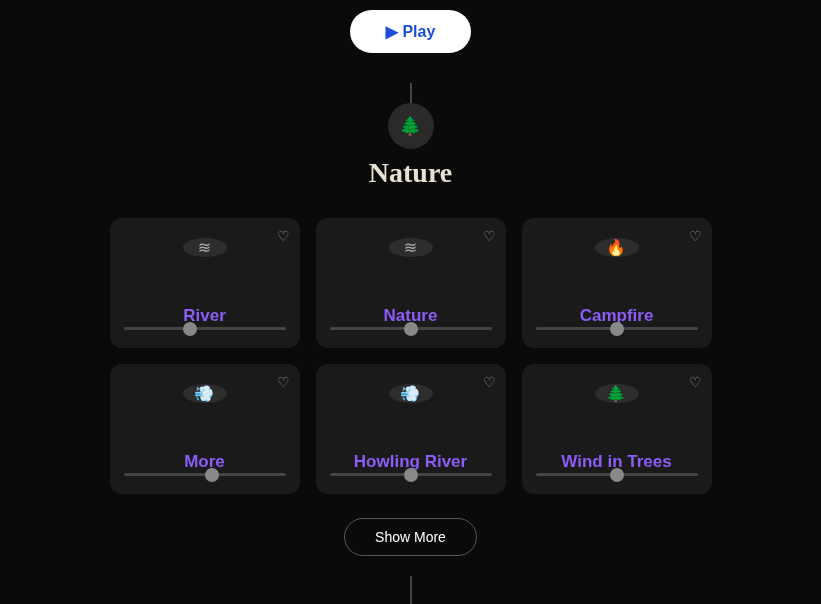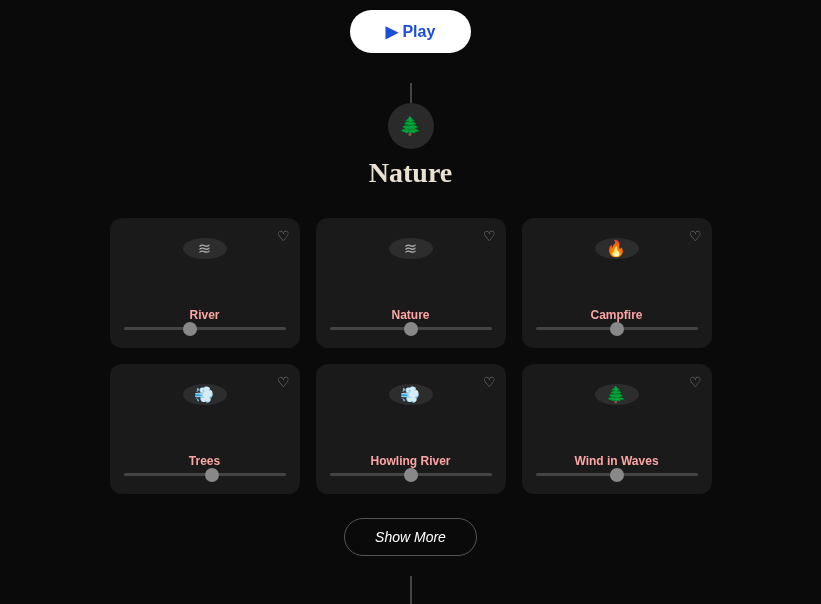--- a/index.html
+++ b/index.html
@@ -112,23 +112,23 @@
       display: flex;
       align-items: center;
       justify-content: center;
       font-size: 18px;
       margin-top: 4px;
       margin-bottom: 8px;
     }
 
     
     .sound-name {
-      font-size: 12px;
+      font-size: 17px;
       font-weight: 600;
-      color: #fca5a5;
+      color: #8b5cf6;
       margin-bottom: 10px;
       margin-top: 41px;
     }
 
     
     .slider-container {
       width: 100%;
       padding: 0 4px;
       position: absolute;
       bottom: 14px;
@@ -171,21 +171,20 @@
     .show-more-btn {
       background-color: transparent;
       color: #fff;
       border: 1.5px solid #555;
       border-radius: 50px;
       padding: 10px 30px;
       font-size: 14px;
       cursor: pointer;
       margin-top: 8px;
       margin-bottom: 20px;
-      font-style: italic;
     }
 
     
     .connector-bottom {
       width: 2px;
       height: 40px;
       background-color: #444;
     }
   </style>
 </head>
@@ -240,21 +239,21 @@
 
   </div>
 
   <div class="cards-grid">
 
     <div class="sound-card">
       <button class="heart-btn">♡</button>
       <div class="sound-icon-circle">
         <span style="font-size:16px;">💨</span>
       </div>
-      <span class="sound-name">Trees</span>
+      <span class="sound-name">More</span>
       <div class="slider-container">
         <input type="range" class="volume-slider" min="0" max="100" value="55" style="">
       </div>
     </div>
 
     <div class="sound-card">
       <button class="heart-btn">♡</button>
       <div class="sound-icon-circle">
         <span style="font-size:16px;">💨</span>
       </div>
@@ -262,21 +261,21 @@
       <div class="slider-container">
         <input type="range" class="volume-slider" min="0" max="100" value="50" style="">
       </div>
     </div>
 
     <div class="sound-card">
       <button class="heart-btn">♡</button>
       <div class="sound-icon-circle">
         <span style="font-size:16px;">🌲</span>
       </div>
-      <span class="sound-name">Wind in Waves</span>
+      <span class="sound-name">Wind in Trees</span>
       <div class="slider-container">
         <input type="range" class="volume-slider" min="0" max="100" value="50" style="">
       </div>
     </div>
 
   </div>
 
   <button class="show-more-btn">Show More</button>
 
   <div class="connector-bottom"></div>

